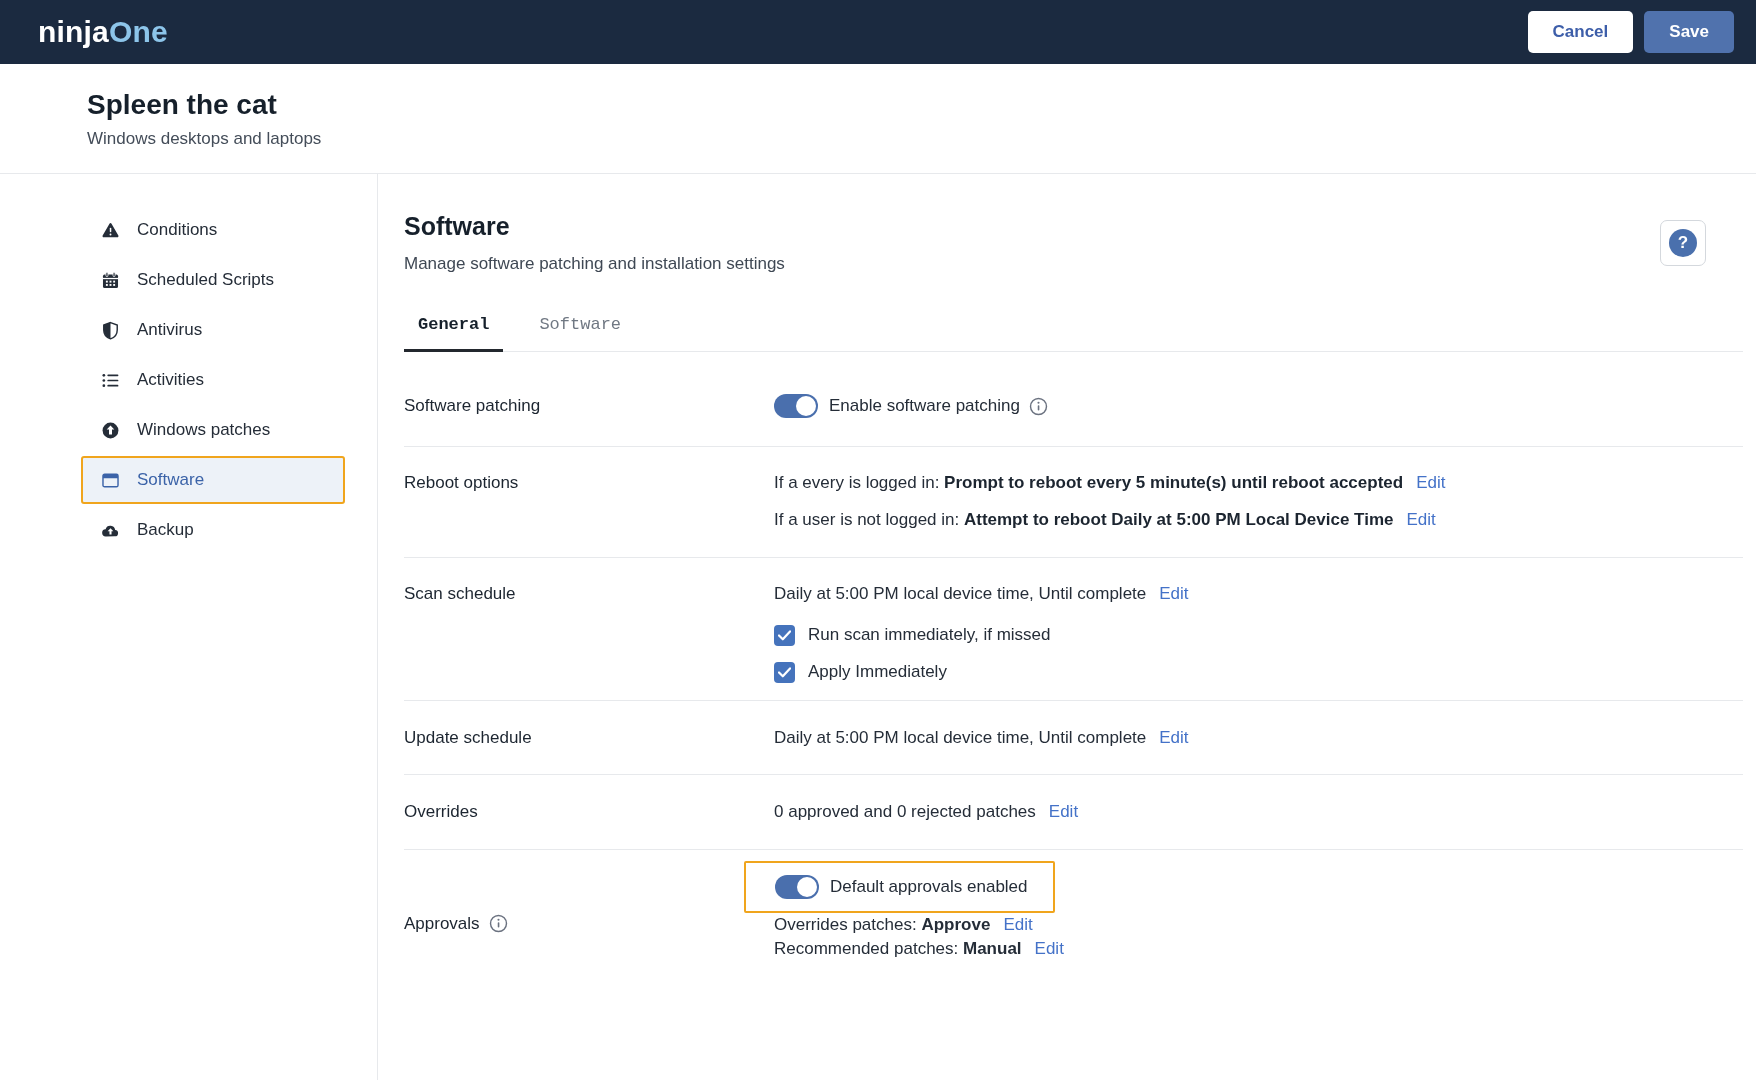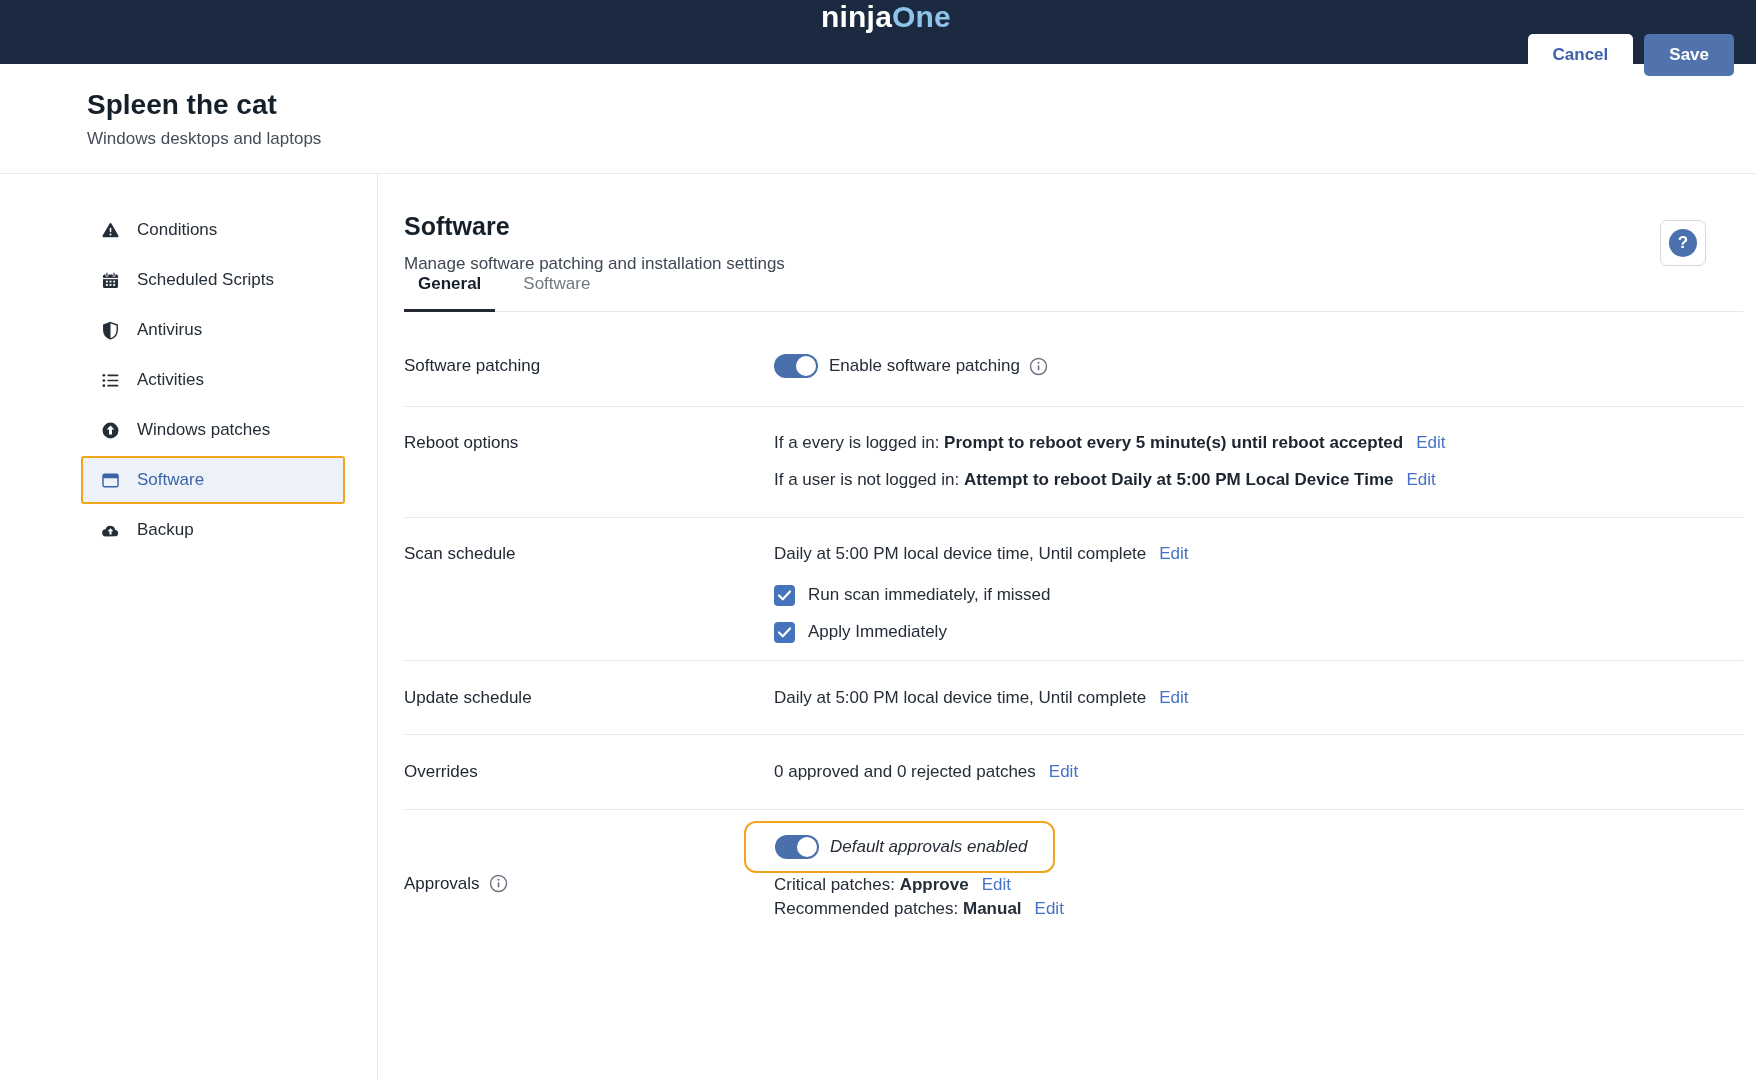--- a/index.html
+++ b/index.html
@@ -10,21 +10,20 @@
     color: #252d38;
     overflow: hidden;
   }
   
   .topbar {
     height: 64px;
     background: #1b2a40;
     display: flex;
     align-items: center;
     padding: 0 22px 0 38px;
-    flex-direction: column;
   }
   .logo { font-size: 30px; font-weight: 700; color: #ffffff; letter-spacing: .2px; }
   .logo .accent { color: #8dc5ea; }
   .topbar-actions { margin-left: auto; display: flex; gap: 11px; }
   .btn {
     font-family: inherit;
     font-size: 17px; font-weight: 700;
     height: 42px; padding: 0 25px;
     border: none; border-radius: 5px;
     display: flex; align-items: center; cursor: pointer;
@@ -76,23 +75,25 @@
   }
   .help-circle {
     width: 28px; height: 28px; border-radius: 50%;
     background: #4a70ad; color: #ffffff;
     font-size: 17px; font-weight: 700;
     display: flex; align-items: center; justify-content: center;
   }
   .main-title { font-size: 25px; font-weight: 600; color: #16202b; margin-top: 38px; }
   .main-subtitle { font-size: 17px; color: #3f4854; margin-top: 13px; }
   .tabs {
-    display: flex; gap: 14px;
+    display: flex; gap: 22px;
+    margin-top: 41px;
     width: 1339px;
     border-bottom: 1px solid #e7e9ec;
+    font-family: Liberation Mono, monospace;
   }
   .tab {
     font-size: 17px; color: #707883;
     padding: 0 14px 17px;
     position: relative; cursor: pointer;
   }
   .tab.active { color: #16202b; font-weight: 700; }
   .tab.active::after {
     content: ""; position: absolute; left: 0; right: 0; bottom: -1px;
     height: 3px; background: #23282e;
@@ -122,25 +123,24 @@
     display: flex; align-items: center; justify-content: center;
     cursor: pointer;
   }
   .checkbox svg { width: 13px; height: 11px; display: block; }
   
   .info-icon { width: 19px; height: 19px; flex: none; display: inline-block; margin-left: 9px; }
   .info-icon svg { width: 100%; height: 100%; display: block; }
   
   .approval-box {
     display: inline-flex; align-items: center;
-    border: 2px solid #f0a51d; border-radius: 12px;
+    border: 2px solid #f0a51d; border-radius: 2px;
     background: #ffffff;
     padding: 12px 25px 12px 29px;
     margin-left: -30px;
-    font-style: italic;
   }
   
   .row-patching  { padding: 42px 0 28px; }
   .row-patching .row-label { align-items: center; padding-top: 0; }
   .row-reboot    { padding: 24px 0 25px; }
   .row-reboot .value-line + .value-line { margin-top: 13px; }
   .row-scan      { padding: 24px 0 16px; }
   .row-update    { padding: 25px 0 24px; }
   .check-group { margin-top: 17px; display: flex; flex-direction: column; gap: 13px; }
   .row-overrides { padding: 25px 0 25px; }
@@ -377,21 +377,21 @@
           </span>
         </div>
         <div class="row-value">
           <div class="approval-box">
             <span class="toggle on">
                 <span class="knob"></span>
               </span>
             <span class="toggle-label">Default approvals enabled</span>
           </div>
           <div class="patch-line patch-line-critical">
-            <span><span>Critical patches: </span><b>Approve</b></span>
+            <span><span>Overrides patches: </span><b>Approve</b></span>
             <a class="edit-link">Edit</a>
           </div>
           <div class="patch-line patch-line-recommended">
             <span><span>Recommended patches: </span><b>Manual</b></span>
             <a class="edit-link">Edit</a>
           </div>
         </div>
       </div>
 
     </div>

